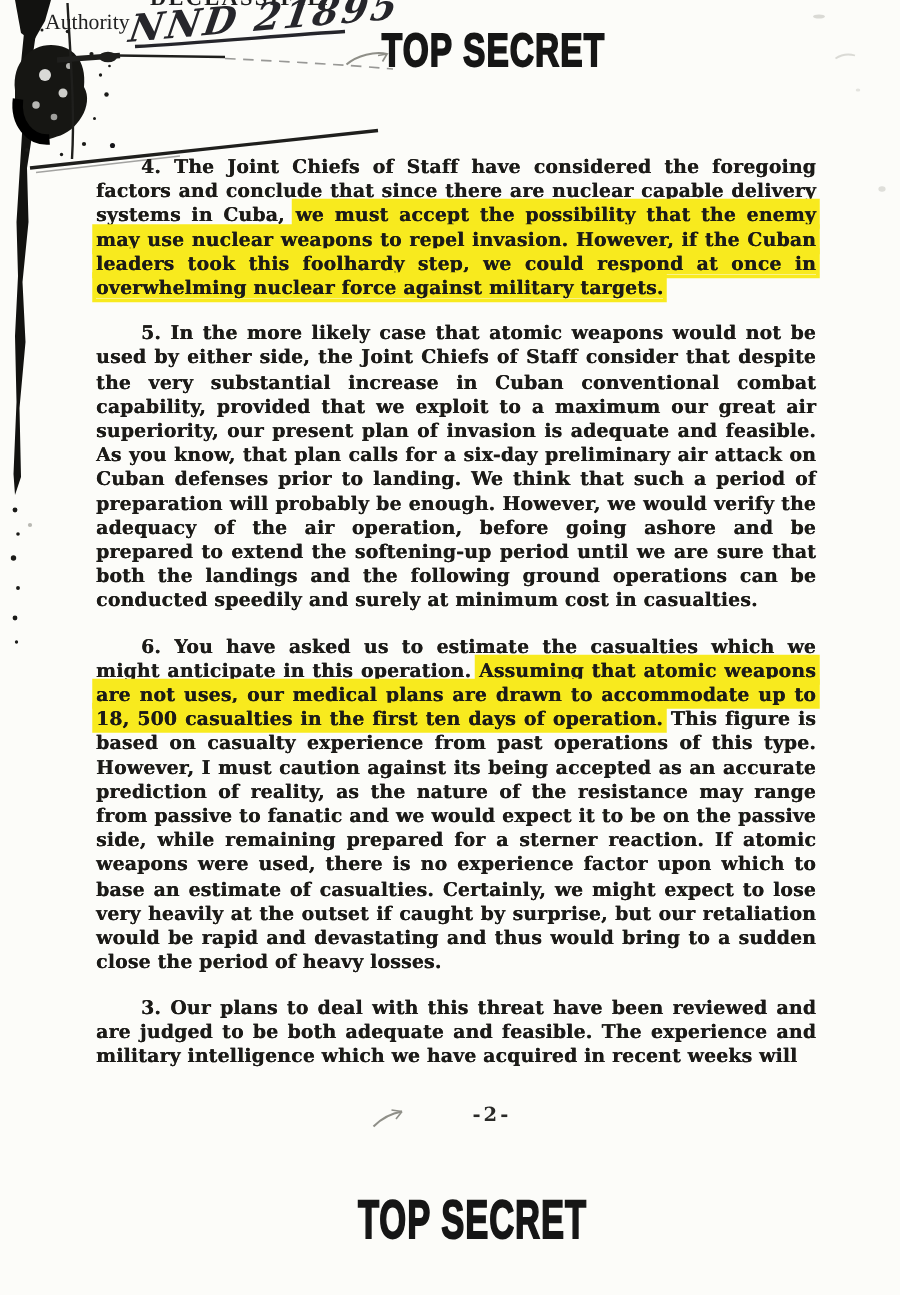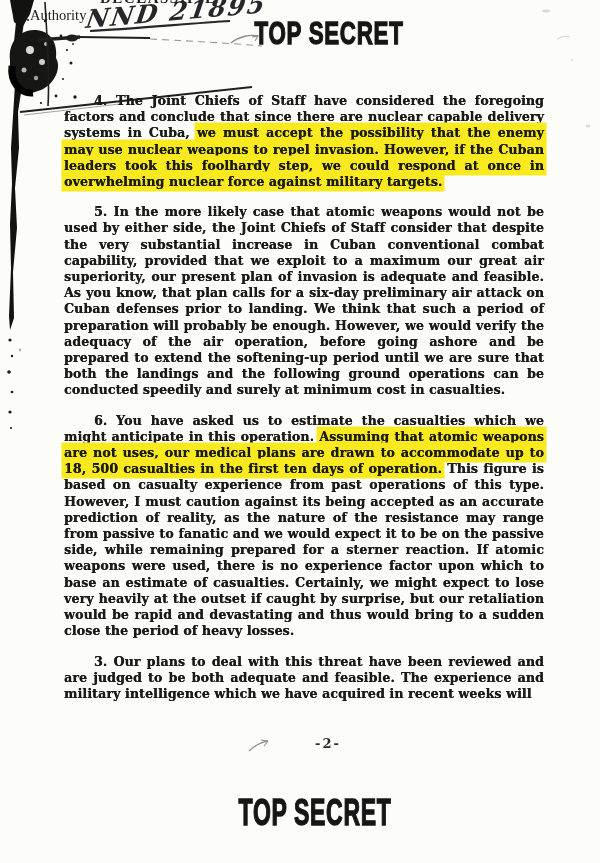--- a/index.html
+++ b/index.html
@@ -45,21 +45,21 @@
   }
   .declassified-clip span {
     position:relative; top:-12px;
     font-family:"Liberation Serif", serif;
     font-weight:700; font-size:15px; letter-spacing:1.5px;
     color:#1e1e1e; white-space:nowrap;
   }
 
   
   .body-text {
-    position:absolute; left:64px; top:93px; width:480px;
+    position:absolute; left:64px; top:103px; width:480px;
     font-family:"DejaVu Serif", serif;
     font-weight:700;
     font-size:12.6px; line-height:16.2px;
     letter-spacing:0.1px;
     text-align:justify;
     color:var(--ink, #1c1b18);
     text-shadow:0.2px 0.2px 0 currentColor;
   }
   .para { margin:0 0 14px 0; text-indent:30px; }
   .para:last-child { margin-bottom:0; }

